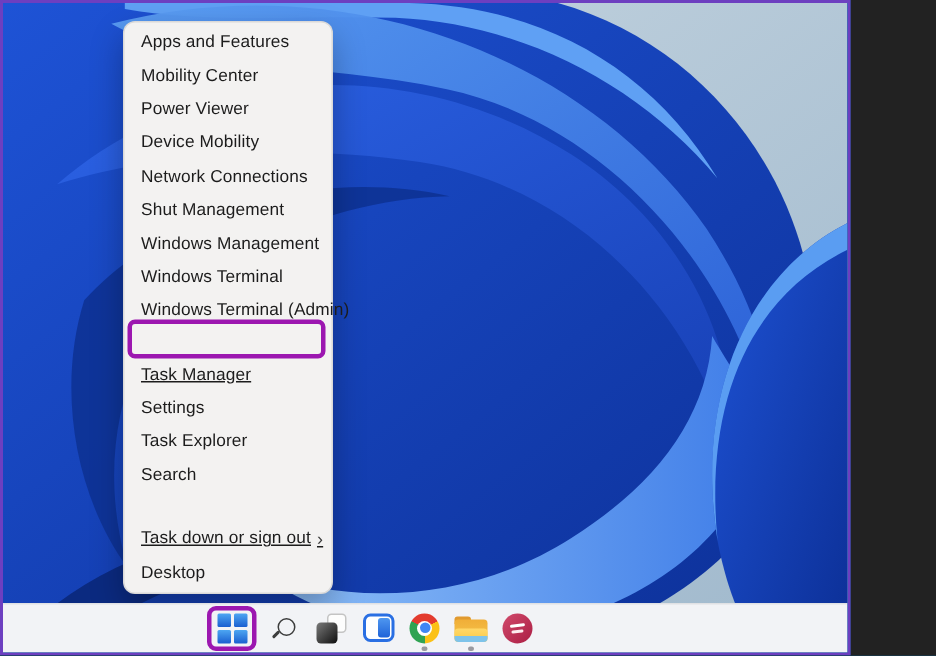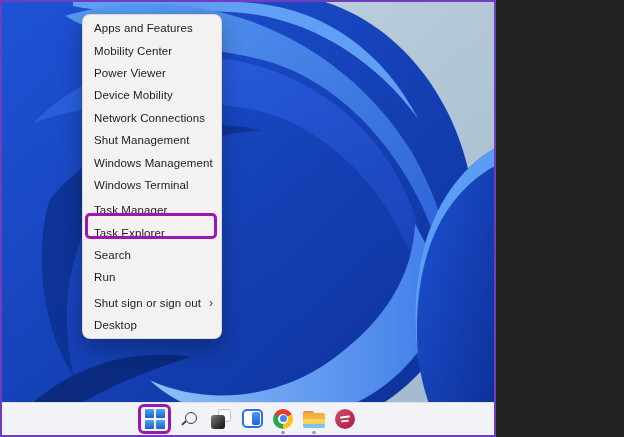--- a/index.html
+++ b/index.html
@@ -1,18 +1,18 @@
 <!DOCTYPE html>
 <html style="--accent-purple: #9c17b0; --menu-bg: #f3f2f1; --menu-text: #1c1c1c; --taskbar-bg: #f2f3f6; --start-blue: #2f7ce6; --screen-border: #6d3fc0;"><head>
 <meta charset="utf-8">
 <style>
   html,body{margin:0;padding:0;background:#222;}
   *{box-sizing:border-box;}
   .screen{
-    position:relative;width:496px;height:437px;overflow:hidden;
+    position:relative;width:567px;height:437px;overflow:hidden;
     font-family:"Liberation Sans",sans-serif;
     border:2px solid var(--screen-border,#6d3fc0);
     background:#0369a1;
   }
   .wallpaper{position:absolute;inset:0;width:100%;height:100%;}
 
   
   .context-menu{
     position:absolute;left:80px;top:12px;width:140px;
     background:var(--menu-bg,#f3f2f1);
@@ -20,21 +20,21 @@
     border-radius:8px;
     box-shadow:0 10px 22px rgba(0,0,0,.28);
     padding:2px 0;
   }
   .menu-item{
     height:22.4px;display:flex;align-items:center;
     padding:0 8px 0 11px;
     font-size:11.5px;color:var(--menu-text,#1c1c1c);
     letter-spacing:.1px;white-space:nowrap;cursor:default;
   }
-  .menu-item.gap-before{margin-top:3px;}
+  .menu-item.gap-before{margin-top:20px;text-decoration:underline;}
   .menu-item .grow{flex:1;}
   .submenu-arrow{font-size:12px;color:#3a3a3a;line-height:1;padding-left:4px;}
   .hl-box{
     position:absolute;left:2px;right:4px;top:198px;height:26px;
     border:3px solid var(--accent-purple,#9c17b0);
     border-radius:5px;pointer-events:none;
   }
 
   
   .taskbar{
@@ -148,26 +148,27 @@
 
   <div class="context-menu">
     <div class="menu-item">Apps and Features</div>
     <div class="menu-item">Mobility Center</div>
     <div class="menu-item">Power Viewer</div>
     <div class="menu-item">Device Mobility</div>
     <div class="menu-item">Network Connections</div>
     <div class="menu-item">Shut Management</div>
     <div class="menu-item">Windows Management</div>
     <div class="menu-item">Windows Terminal</div>
+    <div class="menu-item">Windows Terminal (Admin)</div>
     <div class="menu-item gap-before">Task Manager</div>
+    <div class="menu-item">Settings</div>
     <div class="menu-item">Task Explorer</div>
     <div class="menu-item">Search</div>
-    <div class="menu-item">Run</div>
     <div class="menu-item gap-before">
-      <span>Shut sign or sign out</span>
+      <span>Task down or sign out</span>
       <span class="grow"></span>
       <span class="submenu-arrow">›</span>
     </div>
     <div class="menu-item">Desktop</div>
 
     <div class="hl-box"></div>
   </div>
 
   <div class="taskbar">
     <div class="taskbar-icons">

